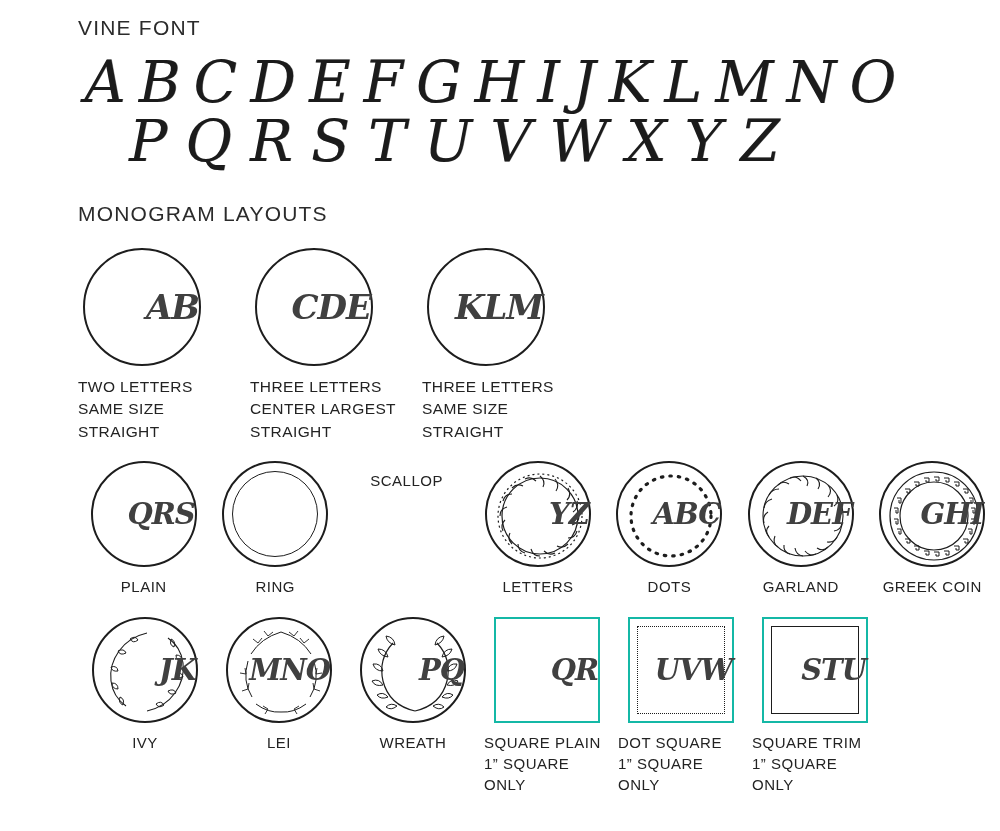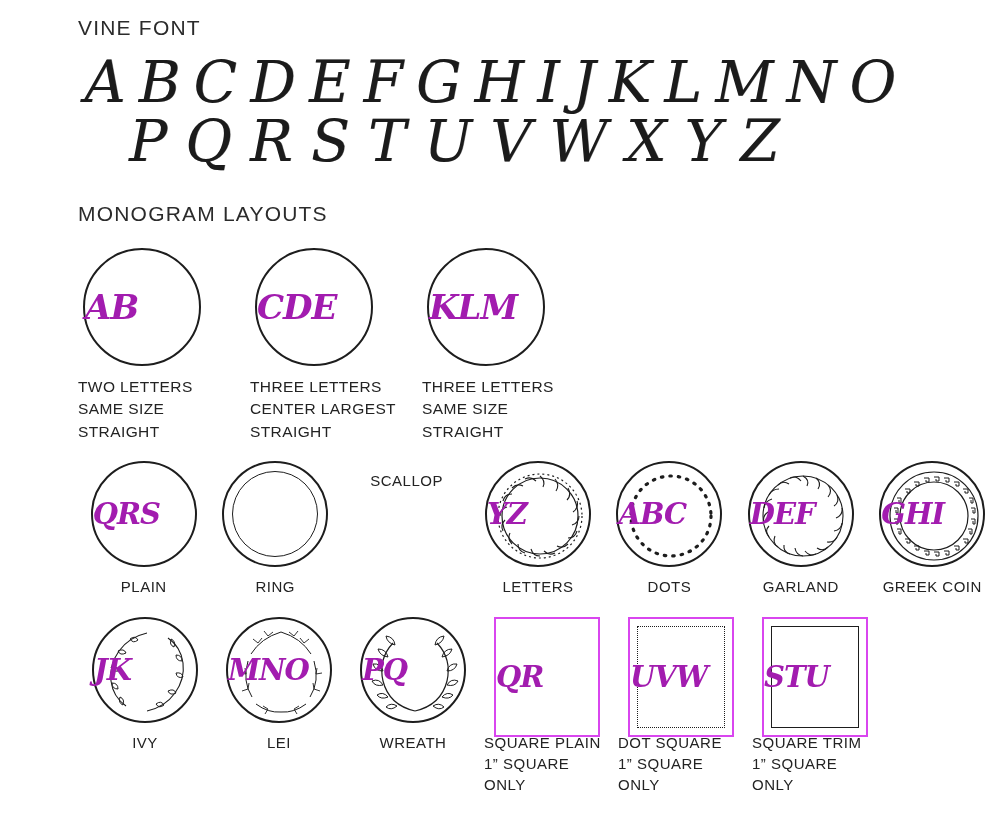--- a/index.html
+++ b/index.html
@@ -66,25 +66,25 @@
     border: 2px solid #1d1d1d;
     border-radius: 50%;
     box-sizing: border-box;
     position: relative;
     background: #fff;
   }
   .mono-text {
     position: absolute;
     left: 0; right: 0; top: 50%;
     transform: translateY(-50%);
-    text-align: left;
+    text-align: right;
     font-family: "DejaVu Serif", serif;
     font-style: italic;
     font-weight: 700;
-    color: #a21caf;
+    color: #404040;
     letter-spacing: -1px;
   }
 
   
   .layouts-block {
     position: absolute;
     left: 78px;
     top: 202px;
     width: 900px;
   }
@@ -160,22 +160,22 @@
     left: 8px; top: 8px; right: 8px; bottom: 8px;
     border: 1.5px solid #1d1d1d;
     border-radius: 50%;
   }
   .dots-ring svg, .deco svg {
     position: absolute;
     left: 0; top: 0;
   }
   .square {
     width: 106px;
-    height: 120px;
-    border: 2px solid #d946ef;
+    height: 106px;
+    border: 2px solid #14b8a6;
     box-sizing: border-box;
     position: relative;
     background: #fff;
   }
   .square .inner-square {
     position: absolute;
     left: 7px; top: 7px; right: 7px; bottom: 7px;
     border: 1.5px solid #1d1d1d;
   }
   .square .inner-square.dotted {

